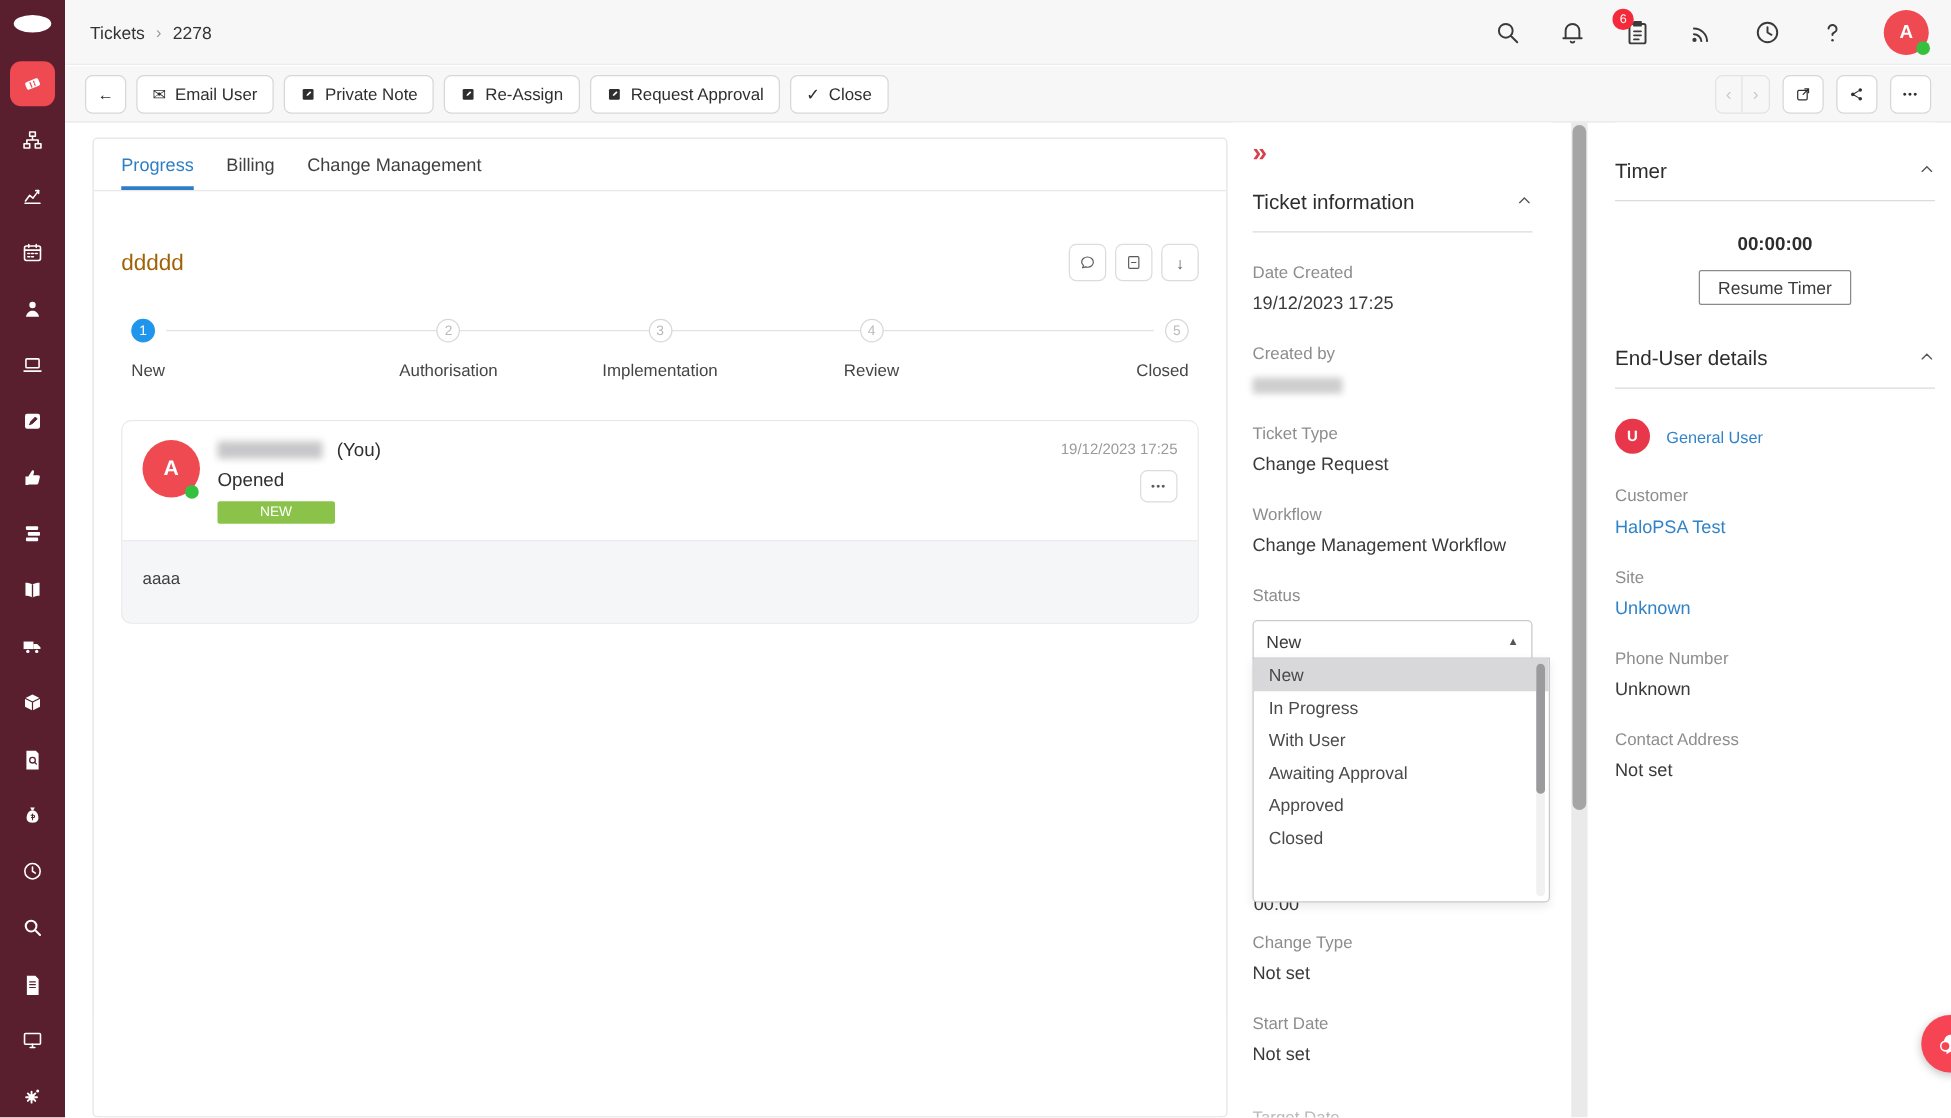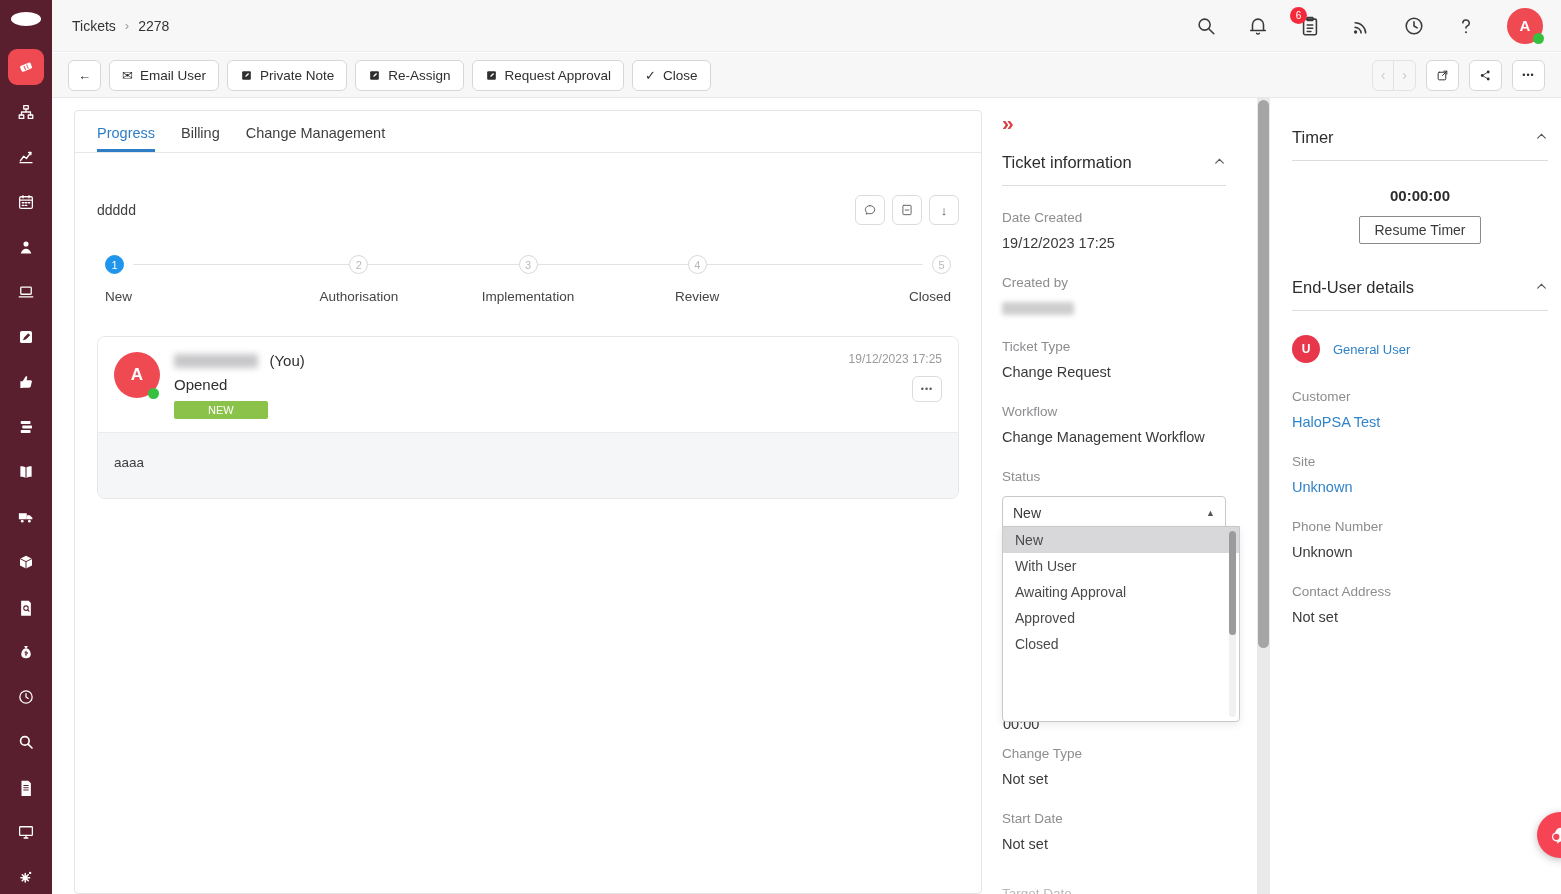--- a/index.html
+++ b/index.html
@@ -56,21 +56,21 @@
     align-items:flex-end; }
   .tab { font-size:14.5px; color:#3f3f3f; padding-bottom:11px; cursor:pointer; }
   .tab.active { color:#2e7ec6; border-bottom:3px solid #2e7ec6; padding-bottom:8px; }
   .card-body { padding:20px 22px; }
   .tk-head { display:flex; align-items:center; gap:11px; margin-top:8px; }
   .tk-ic { width:30px; height:30px; border-radius:50%; background:#90c653; display:flex;
     align-items:center; justify-content:center; }
   .tk-ic svg { width:14px; height:14px; fill:#222; }
   .tk-id { font-size:20px; color:#2d2d2d; }
   .sum-row { display:flex; align-items:center; margin-top:22px; }
-  .summary { font-size:14px; color:#404040; }
+  .summary { font-size:18px; color:#a16207; }
   .sum-actions { margin-left:auto; display:flex; gap:7px; }
   .mini-btn { width:30px; height:30px; border:1px solid #dcdcdf; border-radius:6px; background:#fff;
     display:flex; align-items:center; justify-content:center; color:#5a5a5a; font-size:13px; cursor:pointer; }
   .mini-btn svg { width:14px; height:14px; stroke:#5a5a5a; fill:none; stroke-width:1.6; stroke-linecap:round; }
 
   .steps { position:relative; margin:30px 8px 0; }
   .steps .line { position:absolute; top:9px; left:28px; right:28px; height:1px; background:#e2e2e4; }
   .steps-row { position:relative; display:flex; }
   .step { flex:1; display:flex; flex-direction:column; align-items:center; }
   .step:first-child { align-items:flex-start; }
@@ -509,20 +509,21 @@
       <div class="select">
         <span>New</span>
         <span class="caret">▲</span>
       </div>
     </div>
 
     <div class="time-partial">00:00</div>
 
     <div class="dropdown">
       <div class="opt selected">New</div>
+      <div class="opt">In Progress</div>
       <div class="opt">With User</div>
       <div class="opt">Awaiting Approval</div>
       <div class="opt">Approved</div>
       <div class="opt">Closed</div>
       <div class="dd-track"></div>
       <div class="dd-thumb"></div>
     </div>
 
     <div class="mid-lower">
       <div class="field" style="margin-top:0;">

